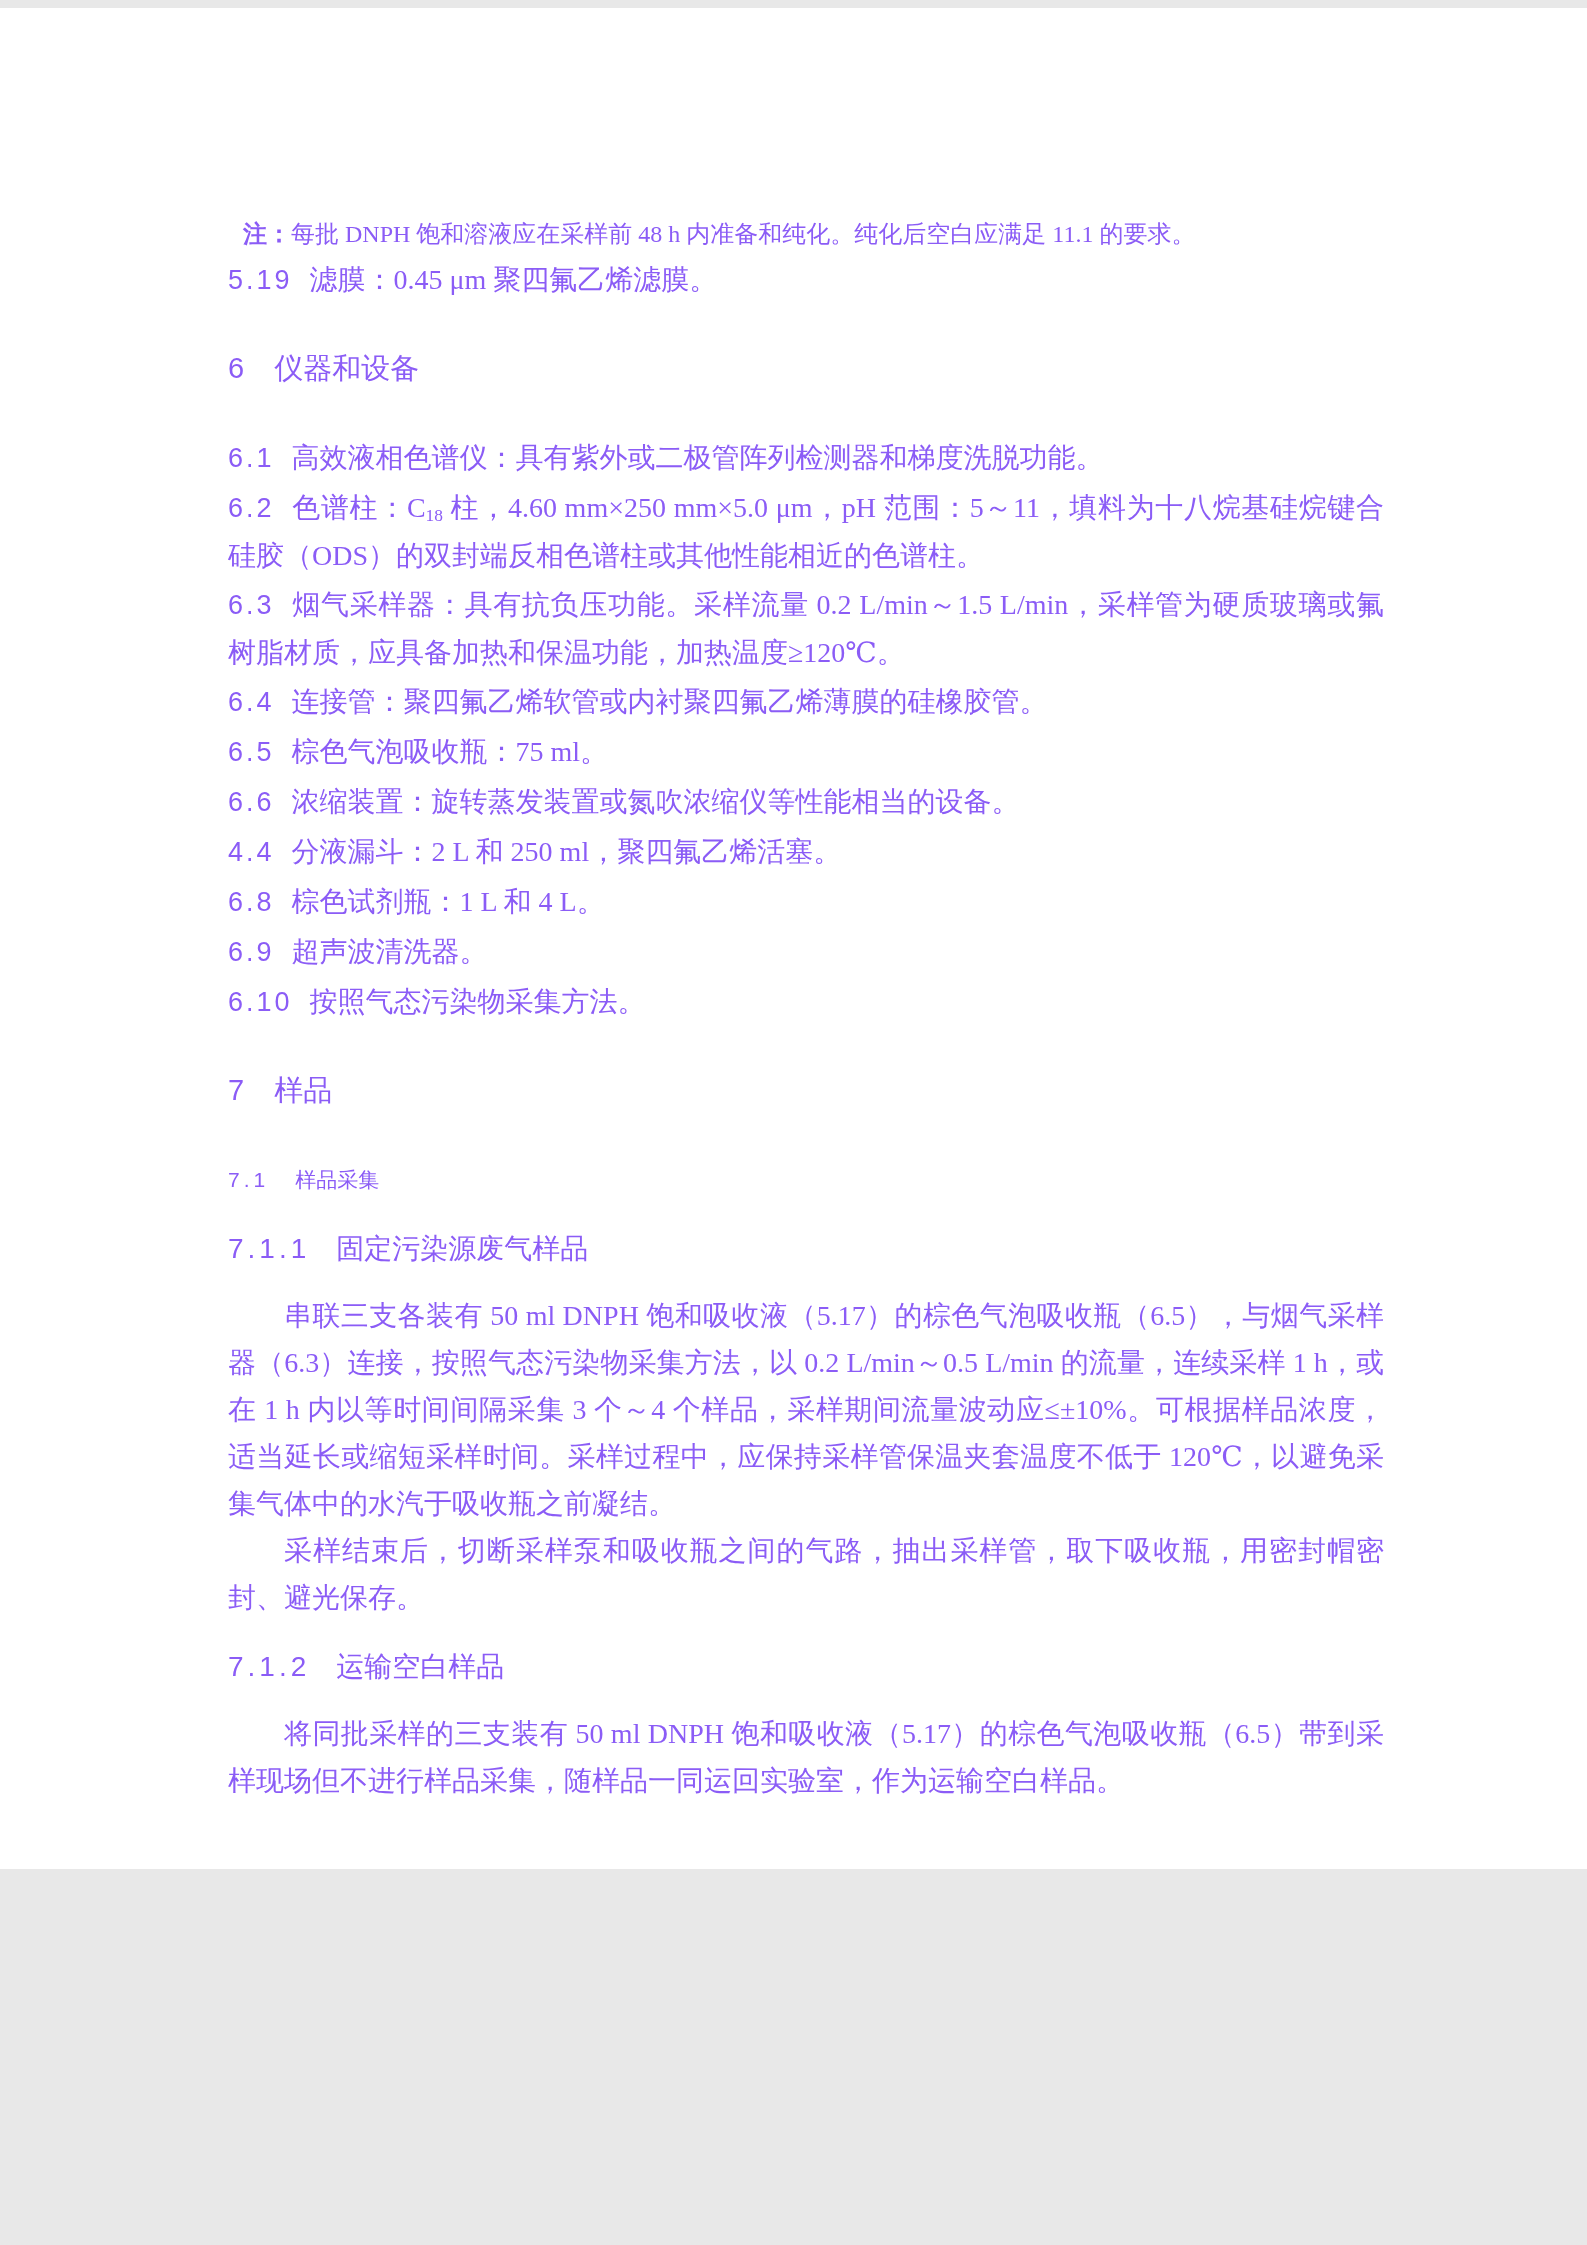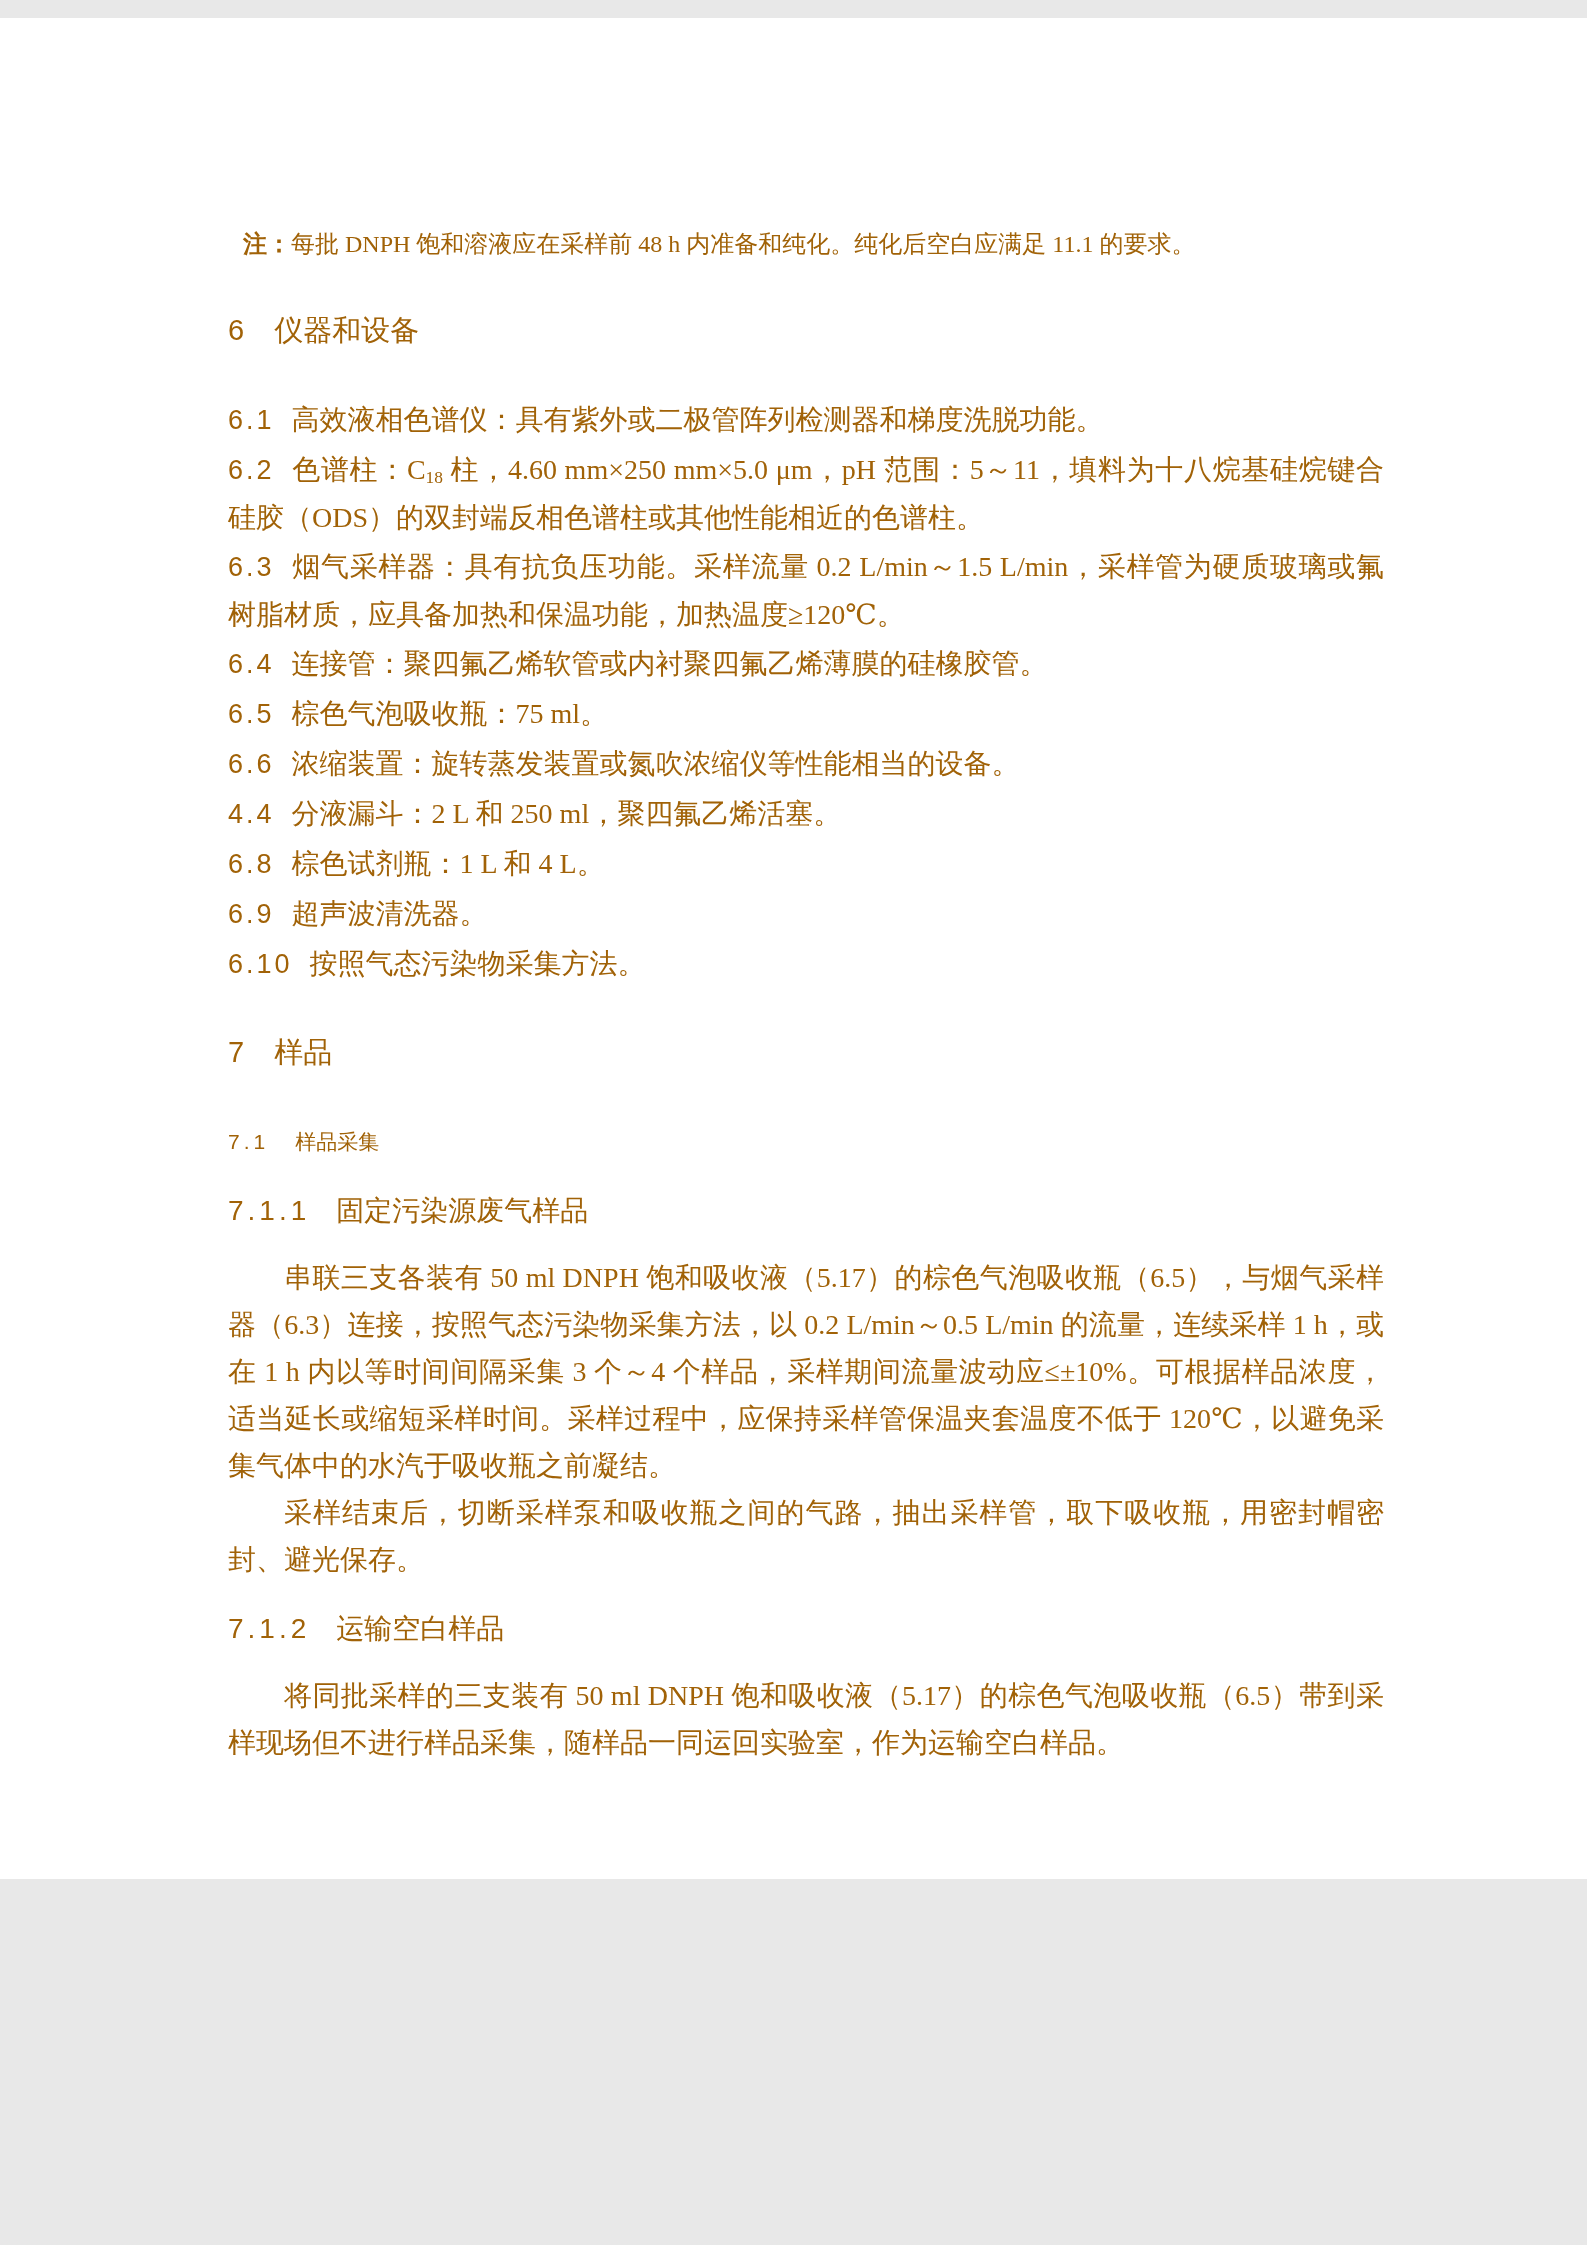--- a/index.html
+++ b/index.html
@@ -1,21 +1,21 @@
 <!DOCTYPE html>
 <html lang="zh"><head>
 <meta charset="utf-8">
 <style>
   html,body { margin:0; padding:0; background:#e8e8e8; }
   .page {
     position:relative;
     width:1587px; height:1861px;
-    margin:18px auto;
+    margin:8px auto;
     background:#ffffff;
-    color:#a16207;
+    color:#8b5cf6;
     font-family:"Liberation Serif","DejaVu Serif",serif;
     overflow:hidden;
   }
   .content {
     position:absolute;
     left:228px; top:204px;
     width:1156px;
   }
   .content p { margin:0; font-size:28px; line-height:47px; text-align:justify; }
 
@@ -59,20 +59,21 @@
   }
 </style>
 </head>
 <body>
 
 <div class="page">
   <div class="content">
 
     <p class="note"><span class="note-label">注：</span><span>每批 DNPH 饱和溶液应在采样前 48 h 内准备和纯化。纯化后空白应满足 11.1 的要求。</span></p>
 
+    <p class="clause"><span class="clause-num">5.19</span><span>滤膜：0.45 μm 聚四氟乙烯滤膜。</span></p>
 
     <h2 class="h2"><span class="h-num">6</span><span>仪器和设备</span></h2>
 
     <p class="clause"><span class="clause-num">6.1</span><span>高效液相色谱仪：具有紫外或二极管阵列检测器和梯度洗脱功能。</span></p>
 
     <p class="clause"><span class="clause-num">6.2</span><span>色谱柱：C</span><sub class="chem">18</sub><span> 柱，4.60 mm×250 mm×5.0 μm，pH 范围：5～11，填料为十八烷基硅烷键合硅胶（ODS）的双封端反相色谱柱或其他性能相近的色谱柱。</span></p>
 
     <p class="clause"><span class="clause-num">6.3</span><span>烟气采样器：具有抗负压功能。采样流量 0.2 L/min～1.5 L/min，采样管为硬质玻璃或氟树脂材质，应具备加热和保温功能，加热温度≥120℃。</span></p>
     <p class="clause"><span class="clause-num">6.4</span><span>连接管：聚四氟乙烯软管或内衬聚四氟乙烯薄膜的硅橡胶管。</span></p>
     <p class="clause"><span class="clause-num">6.5</span><span>棕色气泡吸收瓶：75 ml。</span></p>

